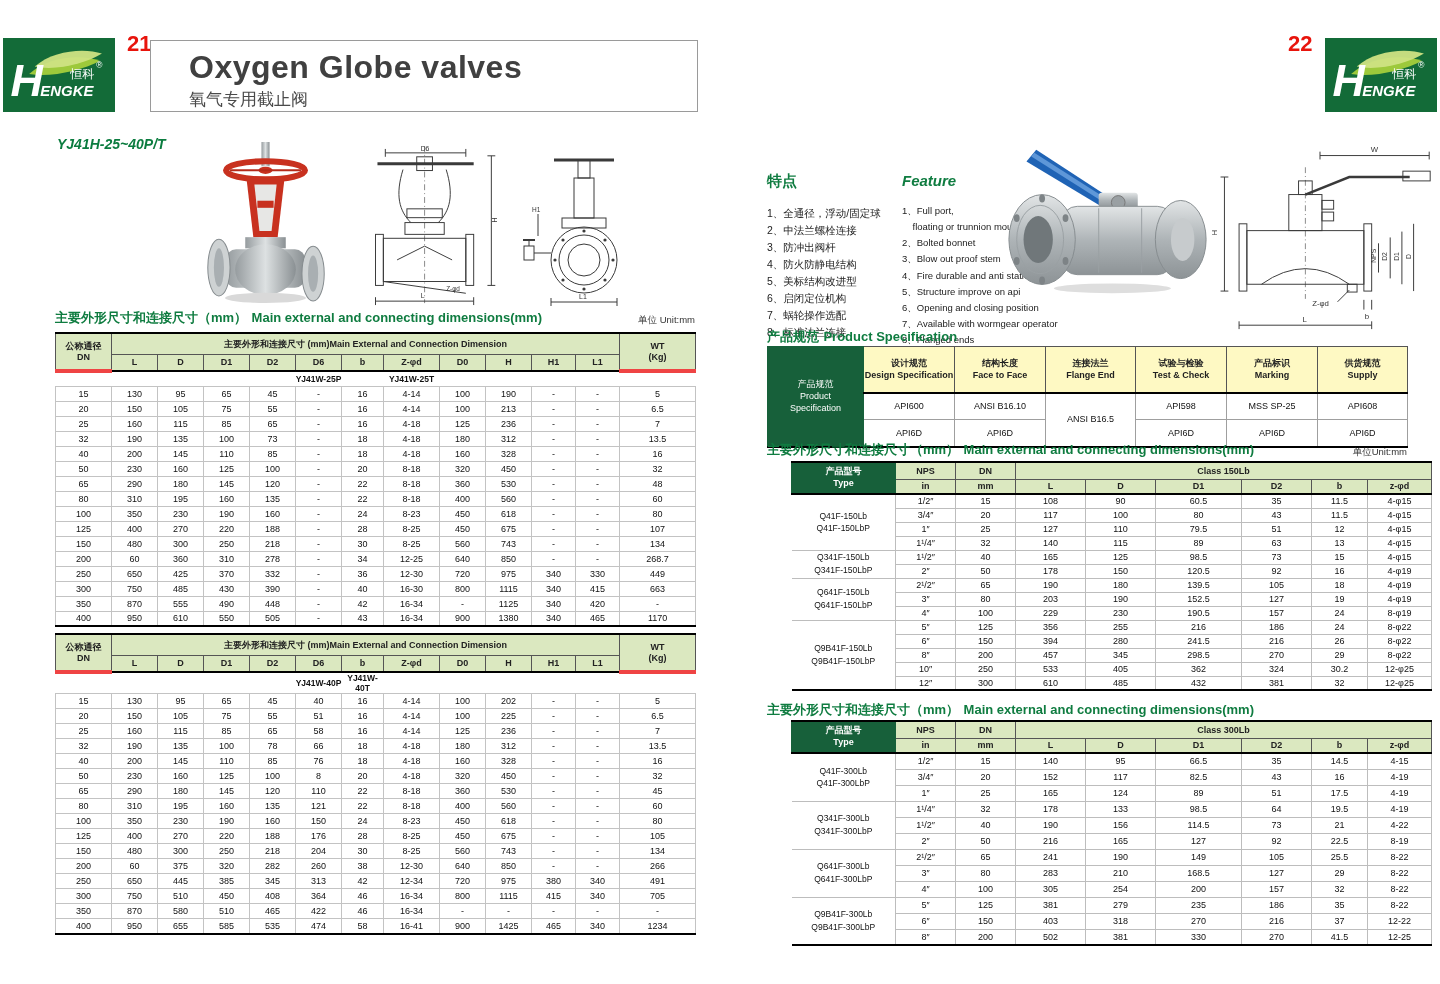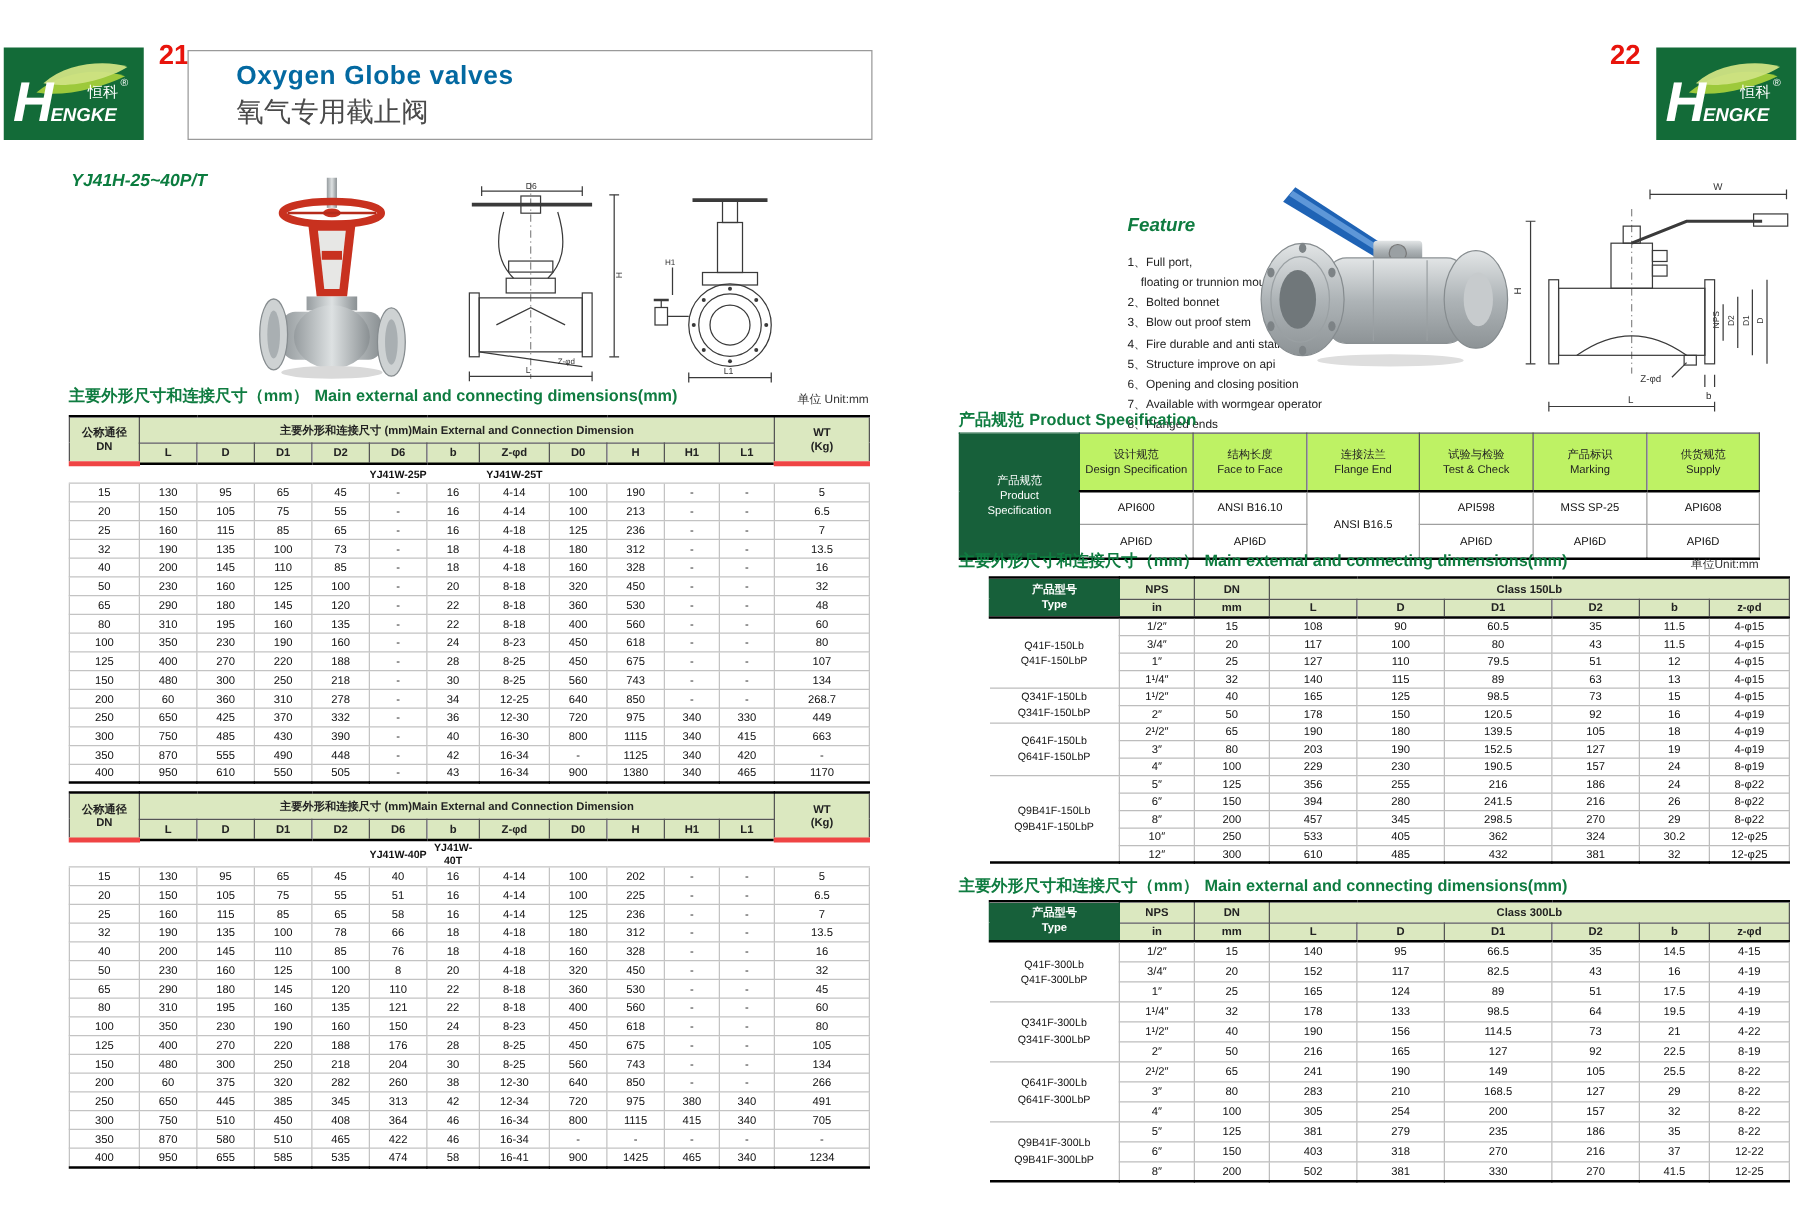--- a/index.html
+++ b/index.html
@@ -11,22 +11,22 @@
   .logo { position:absolute; width:112px; height:74px; background:#136b38; }
   .logo svg { width:100%; height:100%; }
   #logo-left { left:3px; top:38px; }
   #logo-right { left:1325px; top:38px; }
   .pagenum { position:absolute; top:31px; color:#e8140c; font-size:22px; font-weight:bold; }
   #pagenum-21 { left:127px; }
   #pagenum-22 { left:1288px; }
   .titlebox { position:absolute; top:40px; width:548px; height:72px; border:1px solid #9a9a9a; background:#fff; padding:8px 0 0 38px; }
   #titlebox-left { left:150px; }
   #titlebox-right { left:742px; padding-left:28px; }
-  .title-en { color:#0369a1; font-size:21px; font-weight:bold; letter-spacing:0.5px; }
-  .title-zh { color:#4a4a4a; font-size:22px; margin-top:2px; }
+  .title-en { color:#404040; font-size:32px; font-weight:bold; letter-spacing:0.5px; }
+  .title-zh { color:#4a4a4a; font-size:17px; margin-top:2px; }
 
   
   .sec-head { position:absolute; width:640px; display:flex; justify-content:space-between; align-items:flex-end; }
   .sec-title { color:#0f7c40; font-weight:bold; font-size:13px; }
   .unit { color:#333; font-size:9.5px; }
 
   
   #model-label { position:absolute; left:57px; top:136px; color:#0b7c3f; font-weight:bold; font-size:14px; font-style:italic; }
   .illus { position:absolute; }
   #sec-left { left:55px; top:308px; }
@@ -50,21 +50,21 @@
   #feat-en { left:902px; width:215px; }
   .feat-col h3 { color:#0f7c40; font-size:15px; font-weight:bold; margin-bottom:14px; }
   #feat-en h3 { font-style:italic; }
   .feat-item { font-size:9.5px; color:#222; line-height:1.7; white-space:pre-line; }
   #feat-zh .feat-item { font-size:10.5px; line-height:1.62; }
 
   #spec-title { position:absolute; left:767px; top:327px; }
   .spec-table { left:767px; top:346px; width:640px; border-top:1px solid #444; border-bottom:2px solid #000; }
   .spec-table td { text-align:center; font-size:9px; white-space:pre-line; line-height:1.35; }
   .sp-corner { background:#17603a; color:#fff; border:1px solid #17603a; font-size:9.5px; }
-  .sp-head { background:#bef264; border:1px solid #555; height:46px; font-weight:normal; color:#222; border-bottom:2px solid #000 !important; }
+  .sp-head { background:#fef9c3; border:1px solid #555; height:46px; font-weight:bold; color:#222; border-bottom:2px solid #000 !important; }
   .sp-val { border:1px solid #9f9f9f; height:27px; color:#111; }
 
   #sec-150 { left:767px; top:440px; }
   #sec-300 { left:767px; top:700px; }
   .class-table { left:791px; width:640px; border-top:2px solid #000; border-bottom:2px solid #000; }
   #table-150 { top:461px; }
   #table-300 { top:720px; }
   .class-table thead th { background:#dbe8c0; border:1px solid #555; font-size:9px; color:#222; font-weight:bold; }
   .class-table thead tr:first-child th { height:17px; }
   .class-table thead tr:last-child th { height:15px; border-bottom:2px solid #000; }
@@ -793,20 +793,33 @@
           <td>16-41</td>
           <td>900</td>
           <td>1425</td>
           <td>465</td>
           <td>340</td>
           <td>1234</td>
         </tr>
       </tbody>
   </table>
 
+  <div class="feat-col" id="feat-zh">
+    <h3>特点</h3>
+    <div>
+        <div class="feat-item">1、全通径，浮动/固定球</div>
+        <div class="feat-item">2、中法兰螺栓连接</div>
+        <div class="feat-item">3、防冲出阀杆</div>
+        <div class="feat-item">4、防火防静电结构</div>
+        <div class="feat-item">5、美标结构改进型</div>
+        <div class="feat-item">6、启闭定位机构</div>
+        <div class="feat-item">7、蜗轮操作选配</div>
+        <div class="feat-item">8、标准法兰连接</div>
+      </div>
+  </div>
   <div class="feat-col" id="feat-en">
     <h3>Feature</h3>
     <div>
         <div class="feat-item">1、Full port,
 &nbsp;&nbsp;&nbsp;&nbsp;floating or trunnion mounte type</div>
         <div class="feat-item">2、Bolted bonnet</div>
         <div class="feat-item">3、Blow out proof stem</div>
         <div class="feat-item">4、Fire durable and anti static safety</div>
         <div class="feat-item">5、Structure improve on api</div>
         <div class="feat-item">6、Opening and closing position</div>

